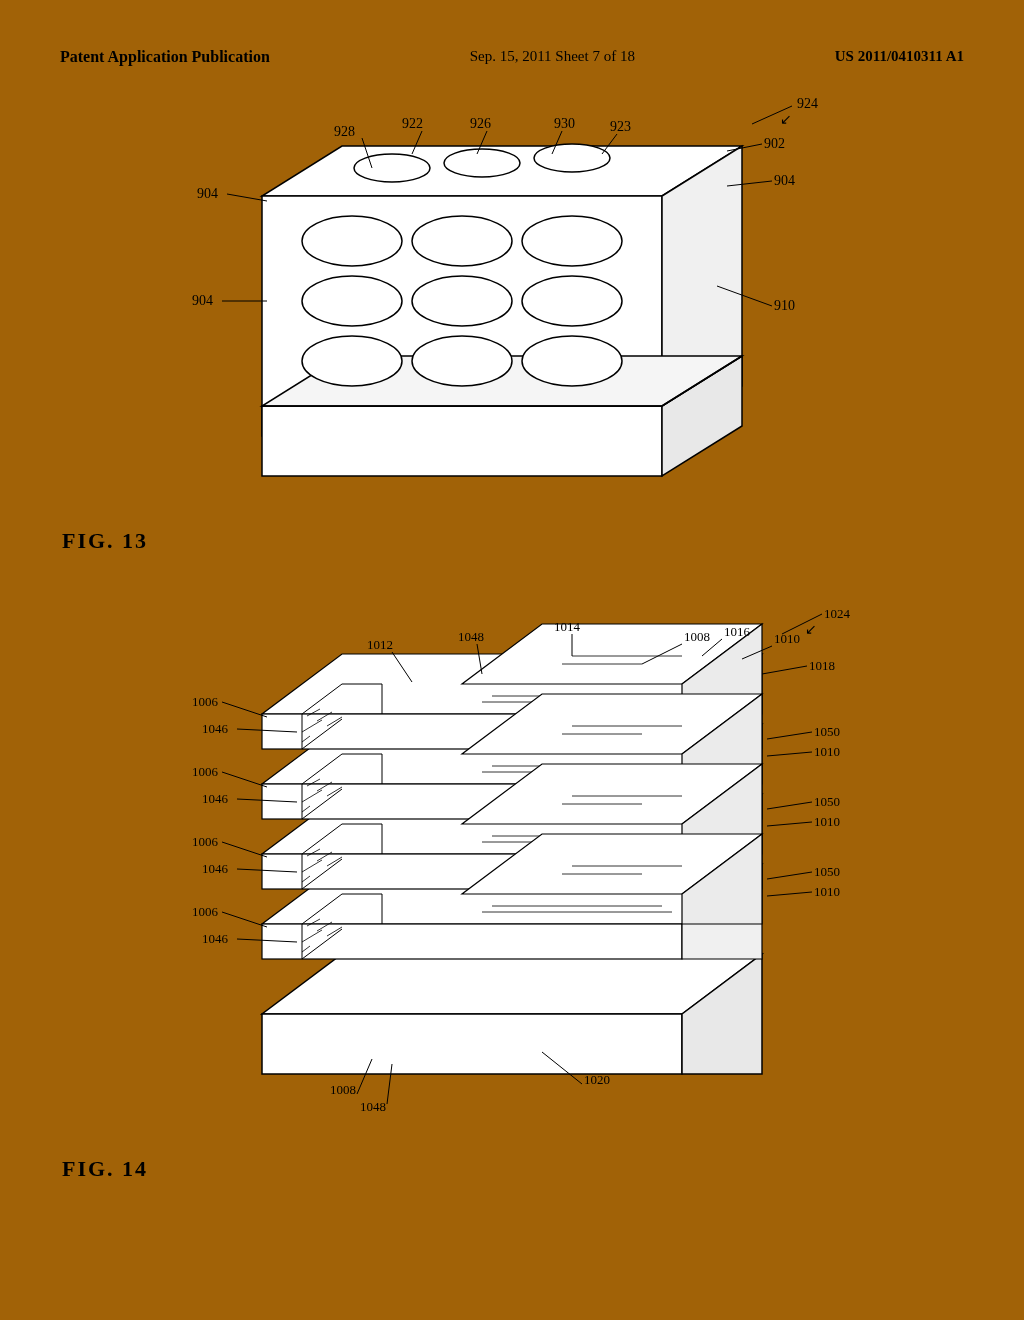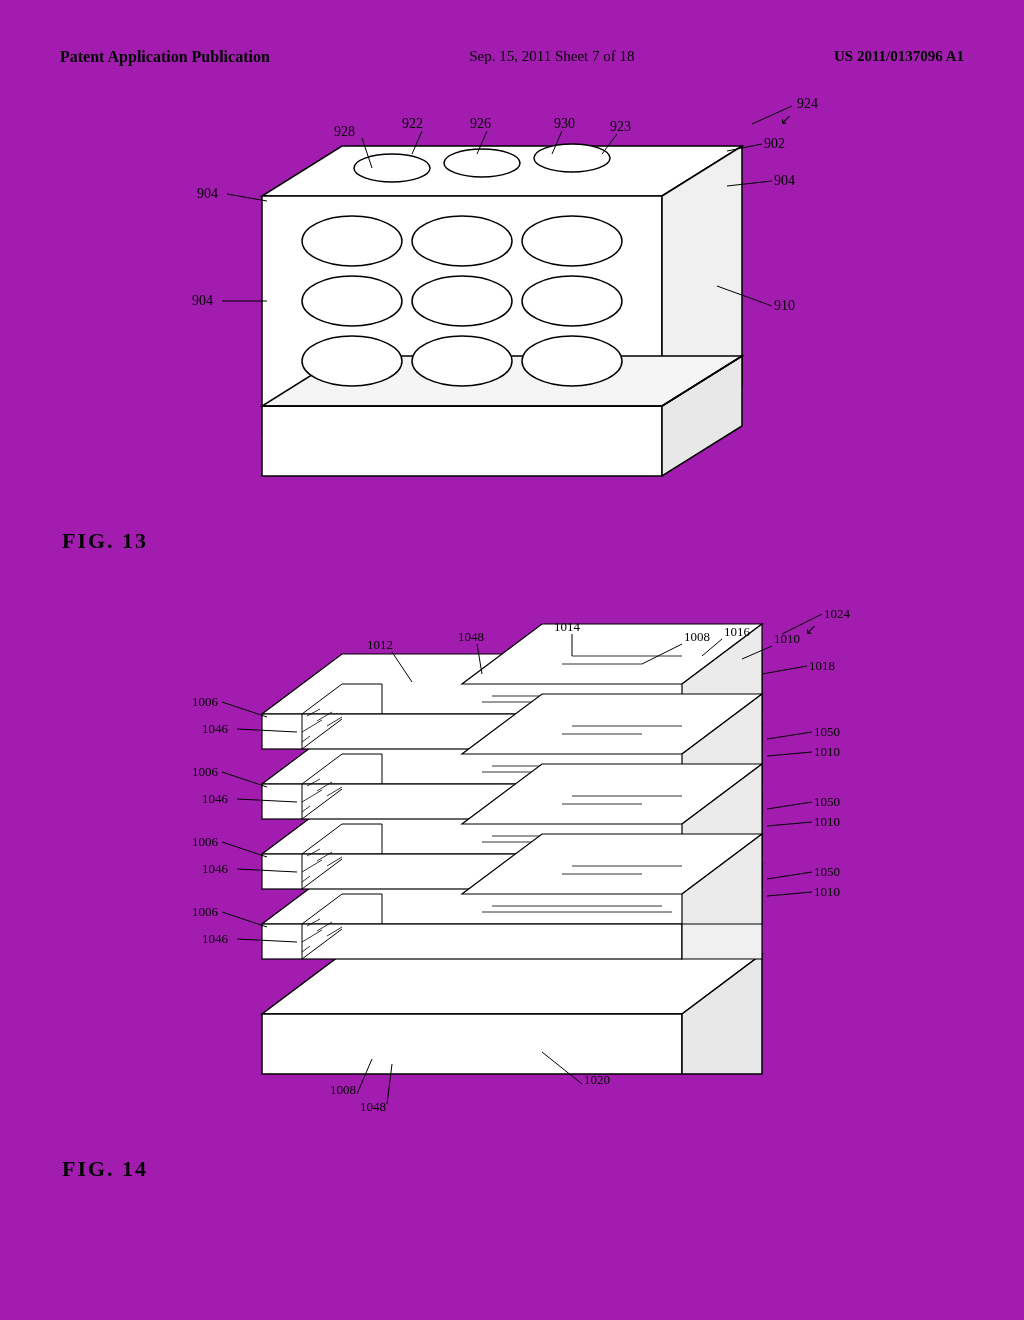--- a/index.html
+++ b/index.html
@@ -7,21 +7,21 @@
       width: 1024px;
       height: 1320px;
       background: #ffffff;
       font-family: 'Times New Roman', Times, serif;
       overflow: hidden;
       position: relative;
     }
     .page {
       width: 1024px;
       height: 1320px;
-      background: #a21caf;
+      background: #a16207;
       position: relative;
     }
     .header {
       display: flex;
       justify-content: space-between;
       align-items: flex-start;
       padding: 48px 60px 0 60px;
       font-size: 15px;
     }
     .header-left {
@@ -57,21 +57,21 @@
     }
   </style>
 </head>
 <body>
 
 <div class="page">
 
   <div class="header">
     <div class="header-left">Patent Application Publication</div>
     <div class="header-center">Sep. 15, 2011   Sheet 7 of 18</div>
-    <div class="header-right">US 2011/0137096 A1</div>
+    <div class="header-right">US 2011/0410311 A1</div>
   </div>
 
   <div class="figures-container">
     <div class="figure-area">
       <svg width="900" height="430" viewBox="0 0 900 430">
 
         <g>
 
           <polygon points="200,110 600,110 680,60 280,60" fill="white" stroke="black" stroke-width="1.5"></polygon>
 

